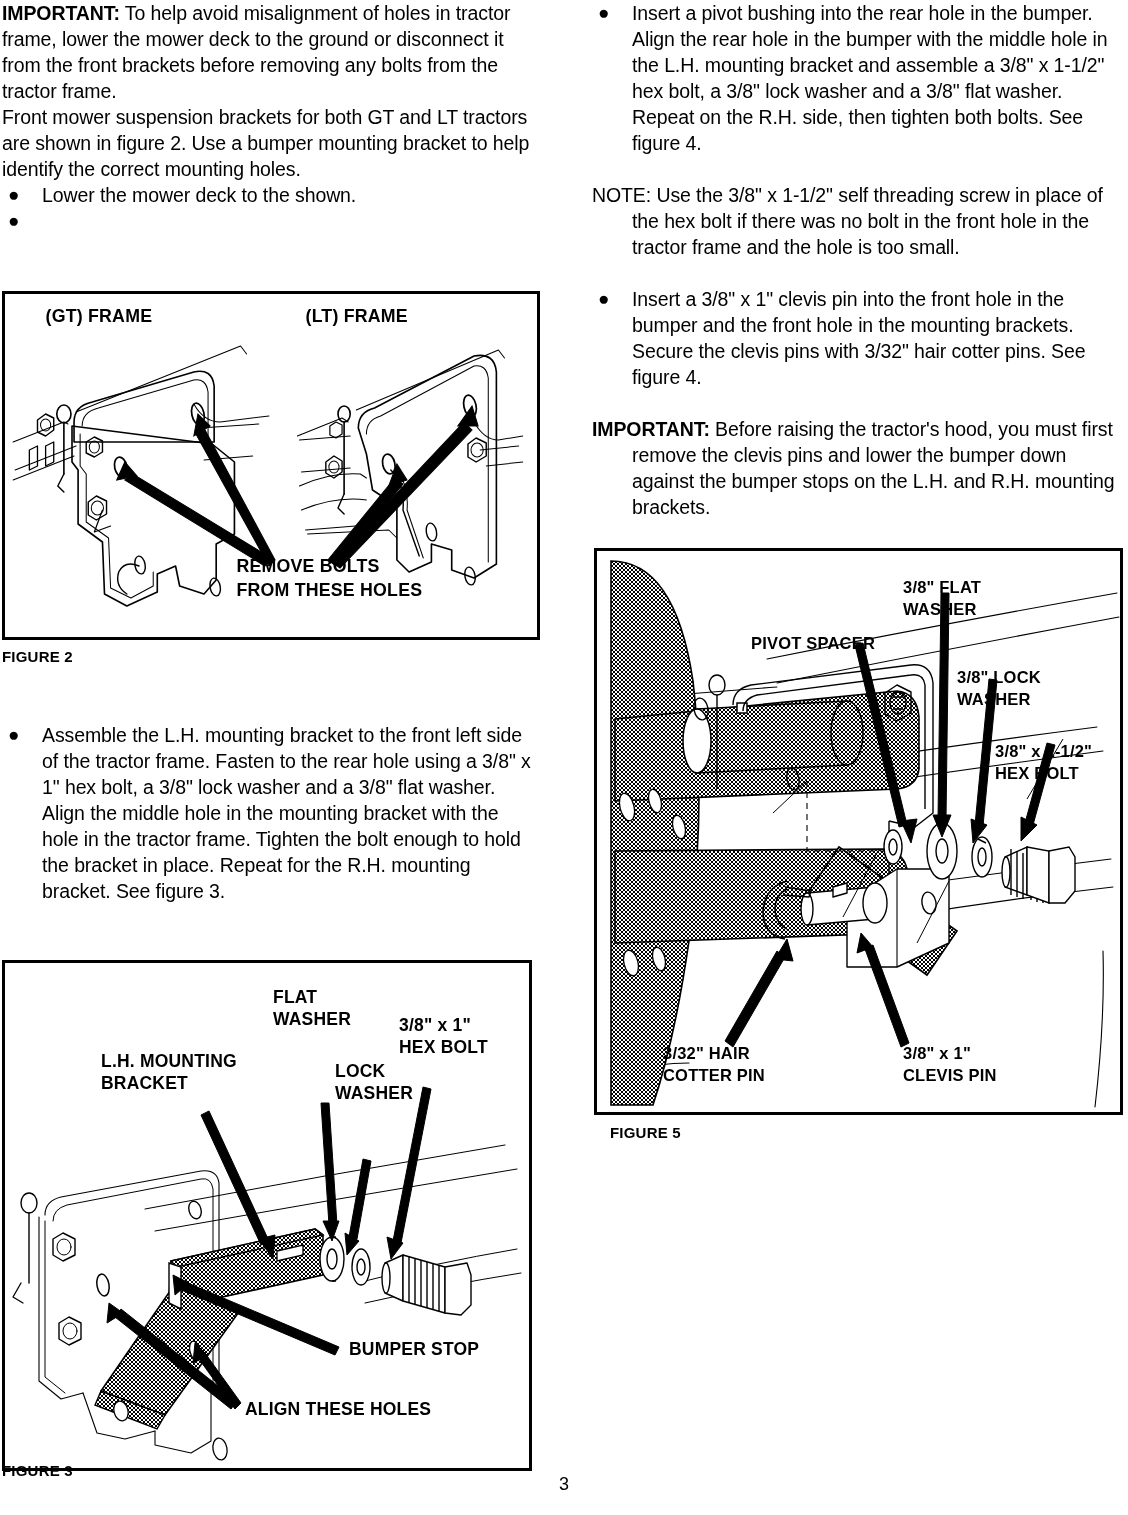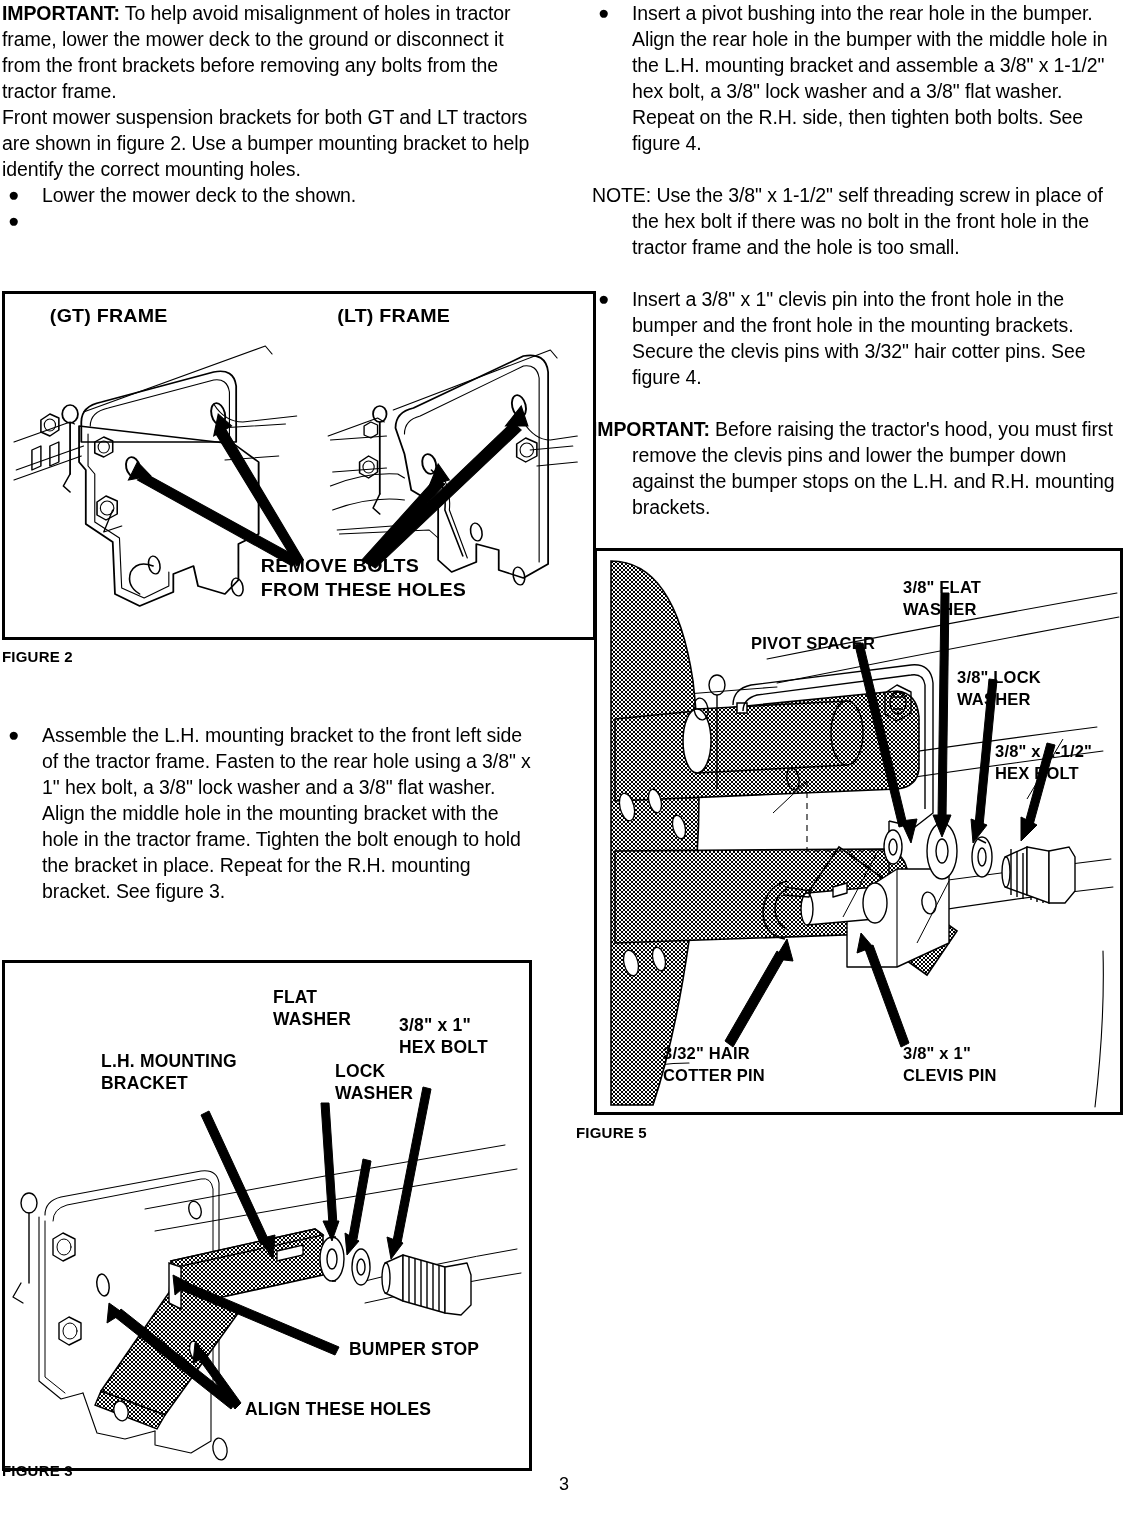--- a/index.html
+++ b/index.html
@@ -70,27 +70,27 @@
   }
 
   
   .fig-box {
     position: absolute;
     border: 3px solid #000;
     background: #fff;
     box-sizing: border-box;
     overflow: hidden;
   }
-  #figure-2-box { left: 2px;   top: 291px;  width: 594px; height: 349px; }
+  #figure-2-box { left: 2px;   top: 291px;  width: 538px; height: 349px; }
   #figure-3-box { left: 2px;   top: 936px;  width: 530px; height: 511px; margin-top: 24px; }
   #figure-5-box { left: 594px; top: 548px;  width: 529px; height: 567px; }
 
   #figure-2-caption { position: absolute; left: 2px;   top: 648px;  }
   #figure-3-caption { position: absolute; left: 2px;   top: 1462px; }
-  #figure-5-caption { position: absolute; left: 576px; top: 1124px; }
+  #figure-5-caption { position: absolute; left: 610px; top: 1124px; }
 
   .fig-svg { display: block; width: 100%; height: 100%; }
 
   .fig-label {
     font-family: "Liberation Sans", sans-serif;
     font-size: 17.5px;
     font-weight: bold;
     letter-spacing: 0.2px;
   }
   .fig-label-sm {

